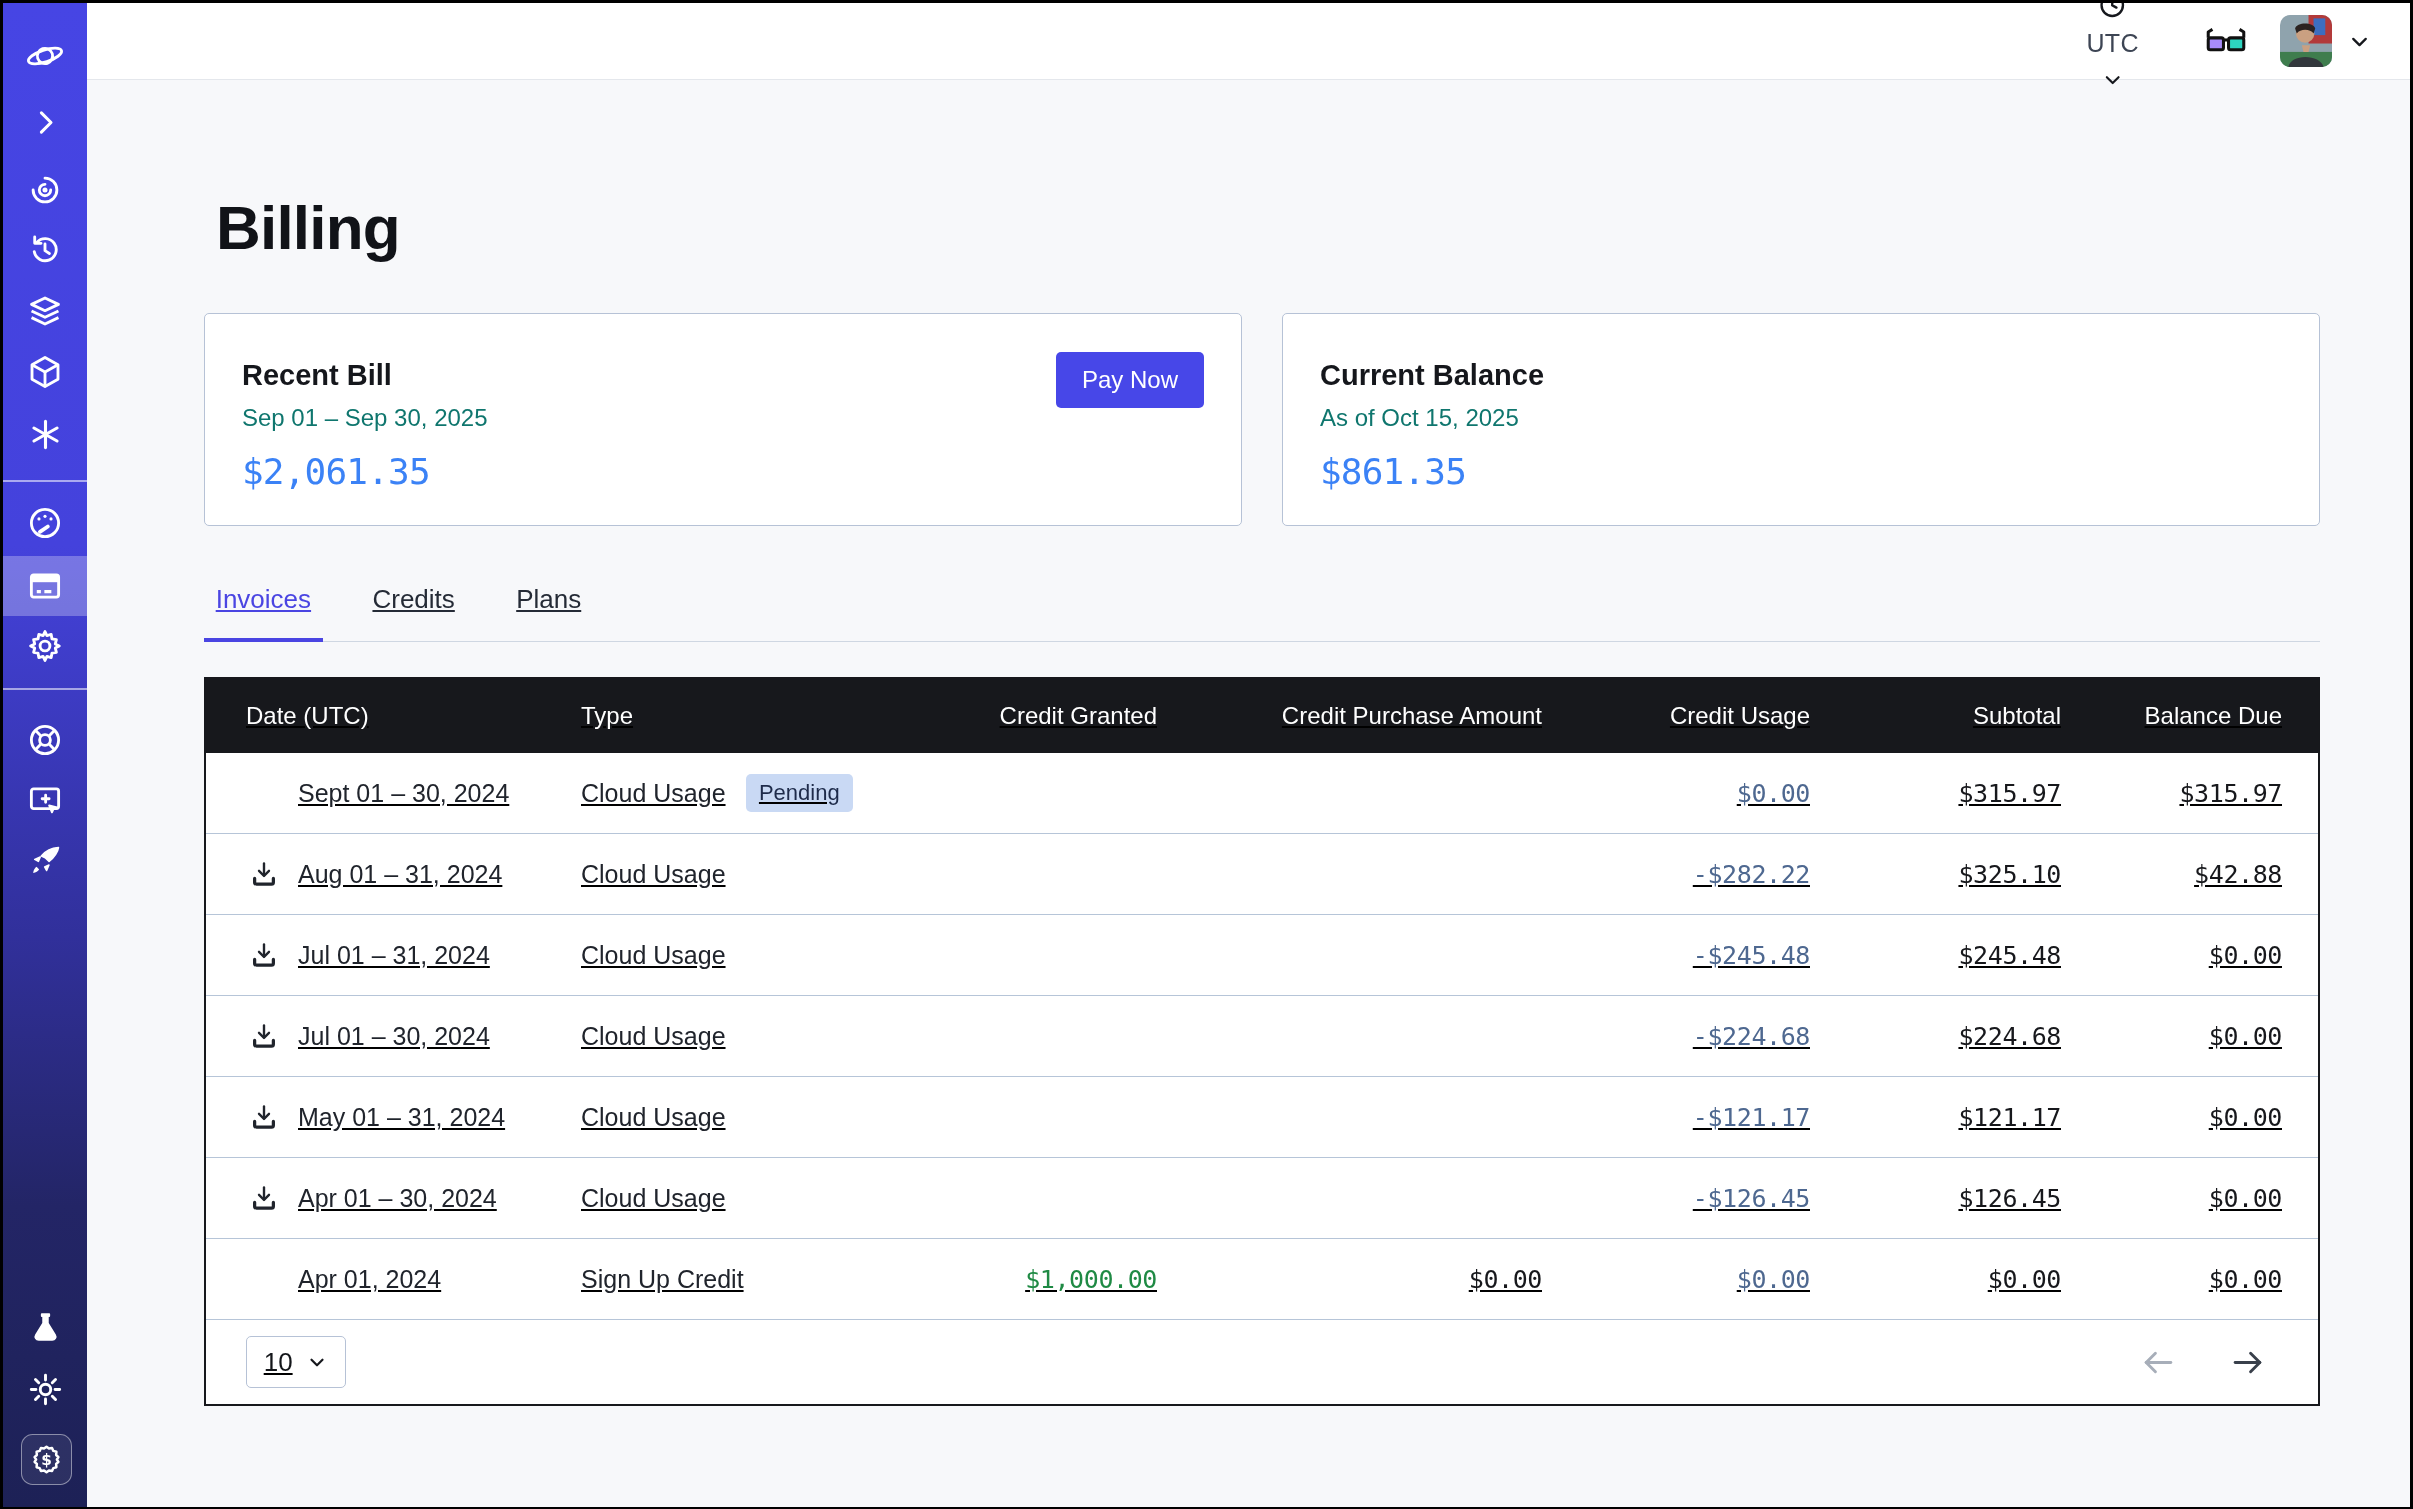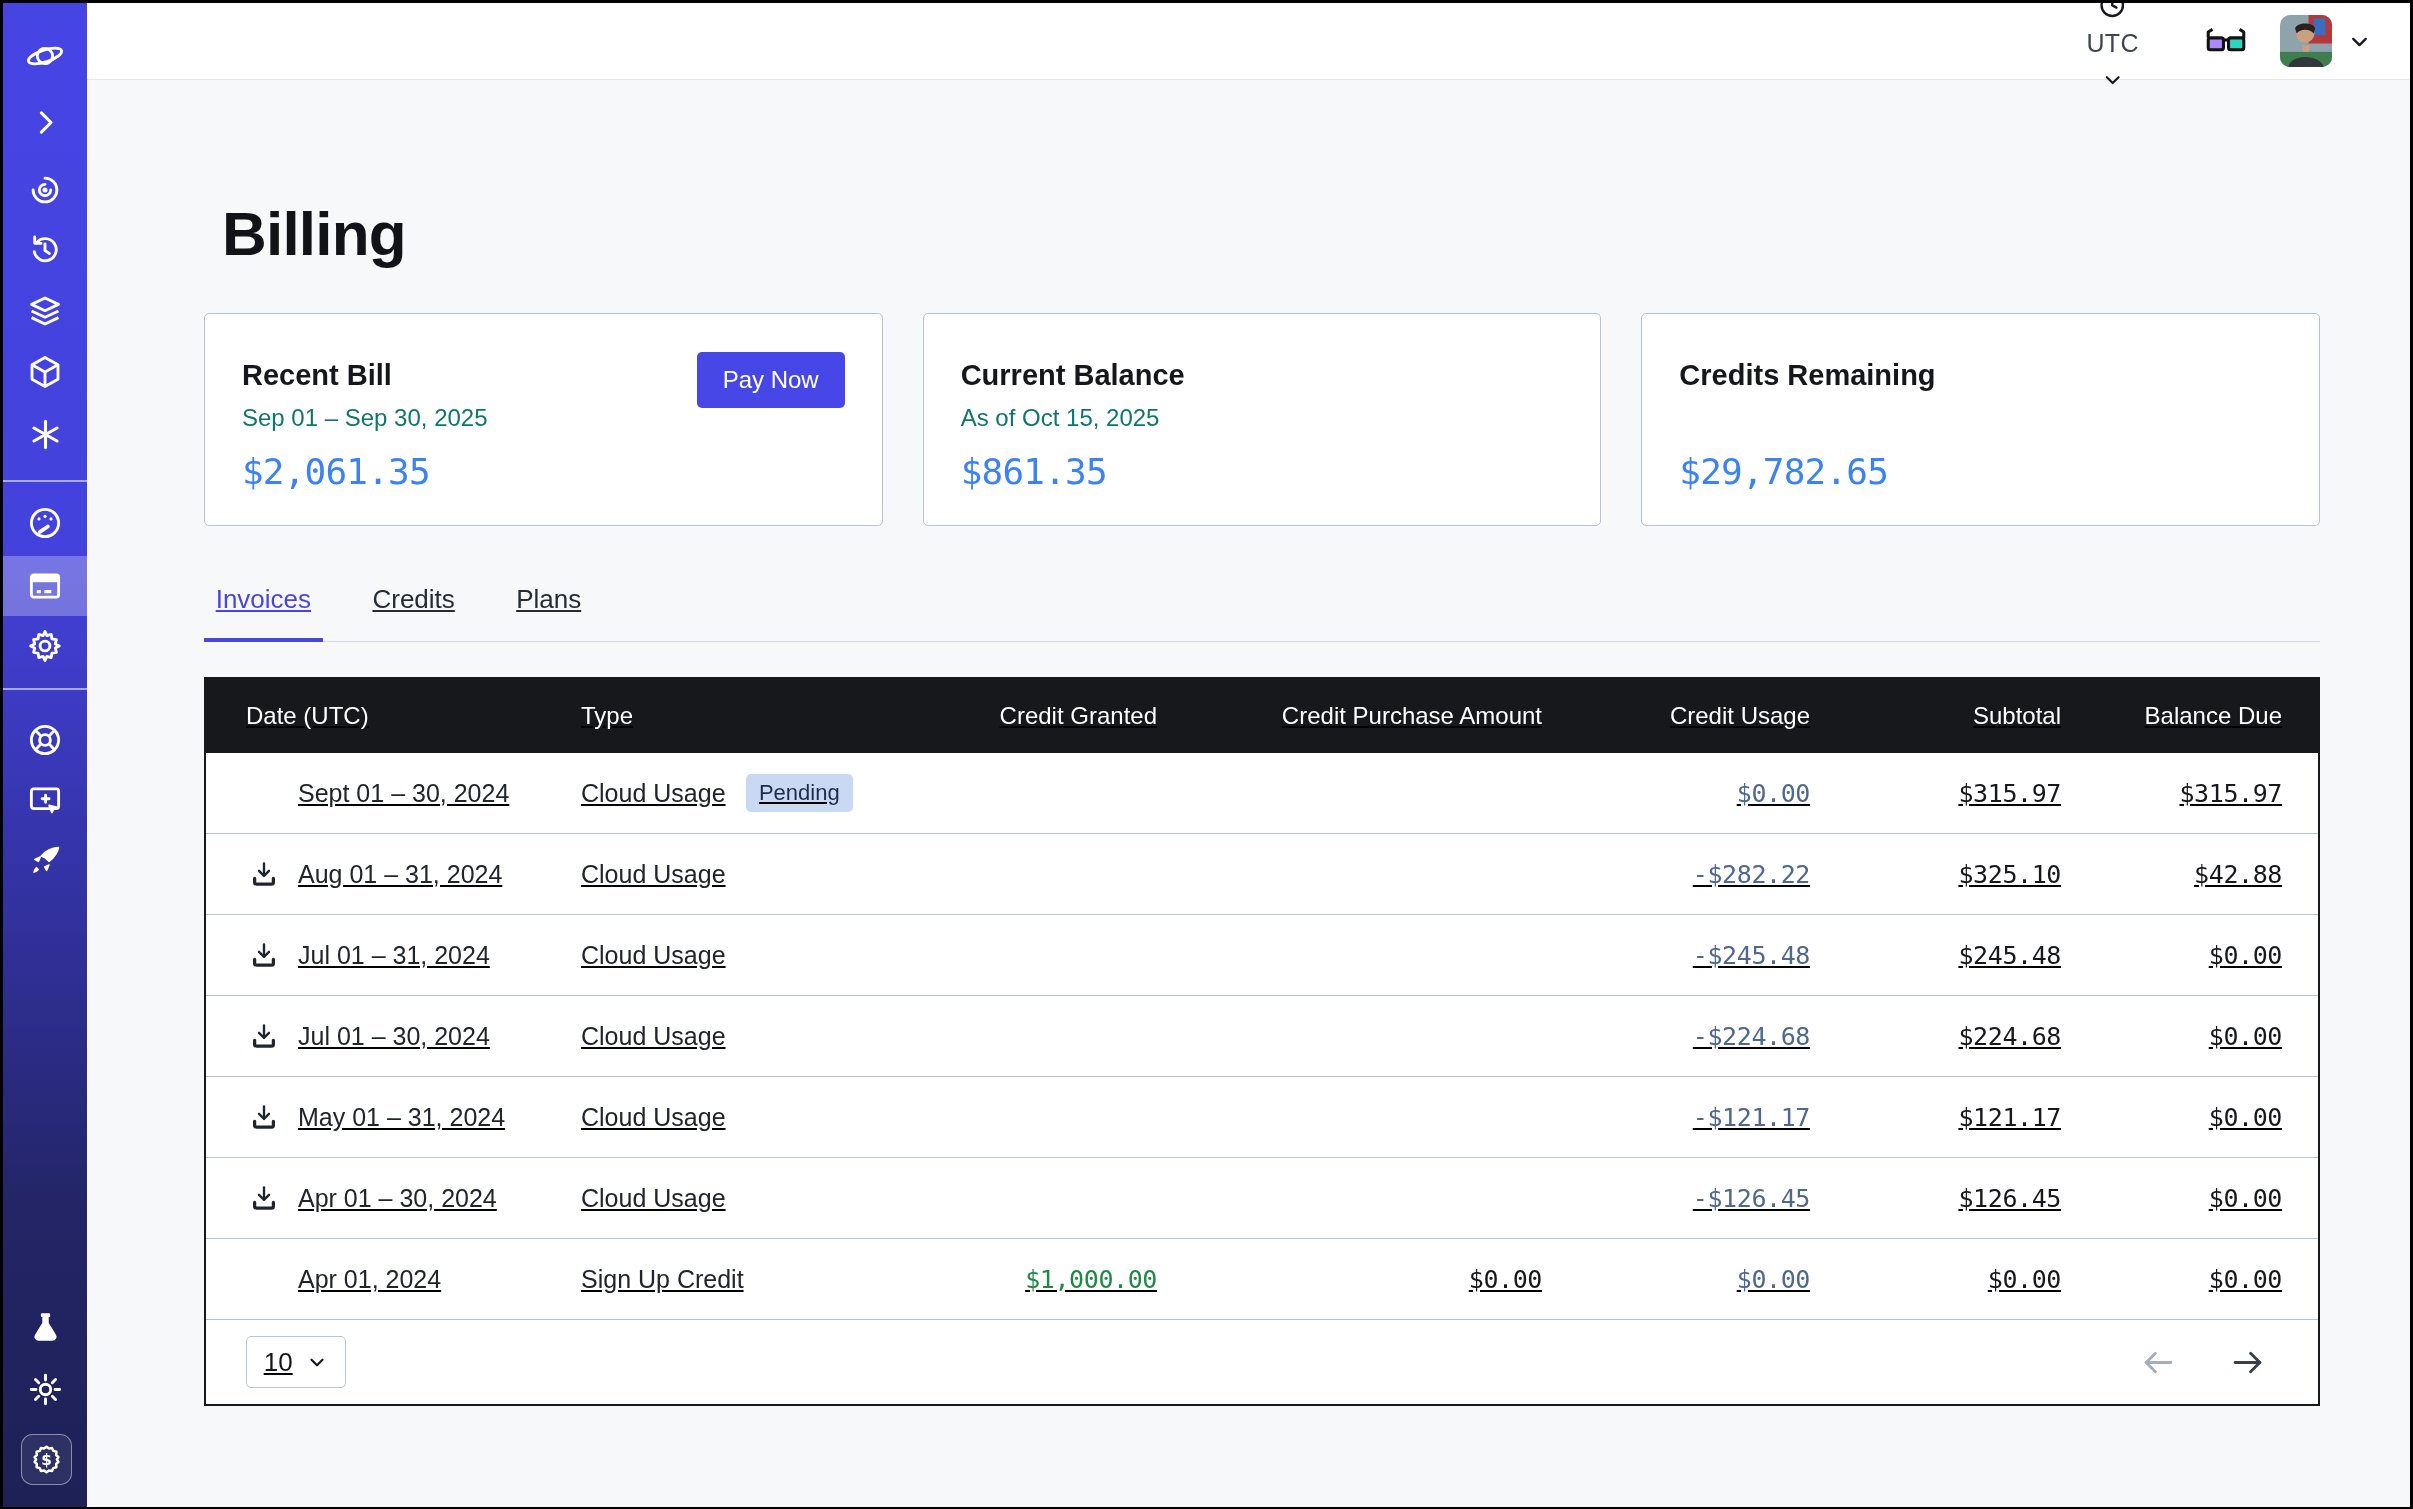--- a/index.html
+++ b/index.html
@@ -15,21 +15,21 @@
   .side-dollar-btn{position:absolute;left:17.6px;width:49px;height:49px;border:1.7px solid rgba(255,255,255,.45);
                    border-radius:11.7px;background:rgba(255,255,255,.07);display:flex;align-items:center;justify-content:center;}
   
   .topbar{position:absolute;left:84px;right:0;top:0;height:77px;background:#fff;border-bottom:1.7px solid #e4e7ec;
           display:flex;align-items:center;justify-content:flex-end;box-sizing:border-box;padding-right:38px;}
   .tz{display:flex;align-items:center;gap:10px;margin-right:65px;cursor:pointer;flex-direction:column;}
   .tz-label{font-size:25px;color:#3d4554;letter-spacing:0.4px;}
   .glasses{margin-right:32px;display:flex;align-items:center;}
   .avatar{width:52px;height:52px;border-radius:10px;overflow:hidden;margin-right:15px;}
   
-  .page-title{position:absolute;left:201px;top:177px;margin:18px;font-size:62px;font-weight:600;color:#111318;letter-spacing:-0.8px;}
+  .page-title{position:absolute;left:201px;top:177px;margin:12px;font-size:62px;font-weight:600;color:#111318;letter-spacing:-0.8px;}
   .cards{position:absolute;left:201px;top:310px;width:2116px;display:flex;gap:40px;}
   .card{flex:1;height:213px;background:#fff;border:1.7px solid #b6c2d6;border-radius:5px;position:relative;box-sizing:border-box;}
   .card-title{position:absolute;left:37px;top:45px;font-size:29px;font-weight:600;color:#15171c;}
   .card-sub{position:absolute;left:37px;top:90px;font-size:24px;color:#0f766e;}
   .card-amount{position:absolute;left:37px;top:137px;font-size:36px;color:#3b82f6;
                font-family:"DejaVu Sans Mono",monospace;letter-spacing:-0.8px;}
   .paynow{position:absolute;right:37px;top:38px;background:#4747e8;color:#fff;border:none;border-radius:5px;
           font-size:24px;padding:14.2px 26px;font-family:inherit;cursor:pointer;}
   
   .tabs{position:absolute;left:201px;top:576px;width:2116px;display:flex;gap:38px;border-bottom:1.7px solid #cfd7e2;}
@@ -231,25 +231,20 @@
       <div class="card-title">Recent Bill</div>
       <div class="card-sub">Sep 01 – Sep 30, 2025</div>
       <div class="card-amount">$2,061.35</div>
       <button class="paynow">Pay Now</button>
     </div>
     <div class="card">
       <div class="card-title">Current Balance</div>
       <div class="card-sub">As of Oct 15, 2025</div>
       <div class="card-amount">$861.35</div>
     </div>
-    <div class="card">
-      <div class="card-title">Credits Remaining</div>
-      <div class="card-sub"></div>
-      <div class="card-amount">$29,782.65</div>
-    </div>
   </section>
 
   <nav class="tabs">
     <div class="tab active">Invoices</div>
     <div class="tab">Credits</div>
     <div class="tab">Plans</div>
   </nav>
 
   <section class="tablebox">
     <div class="grid thead">

